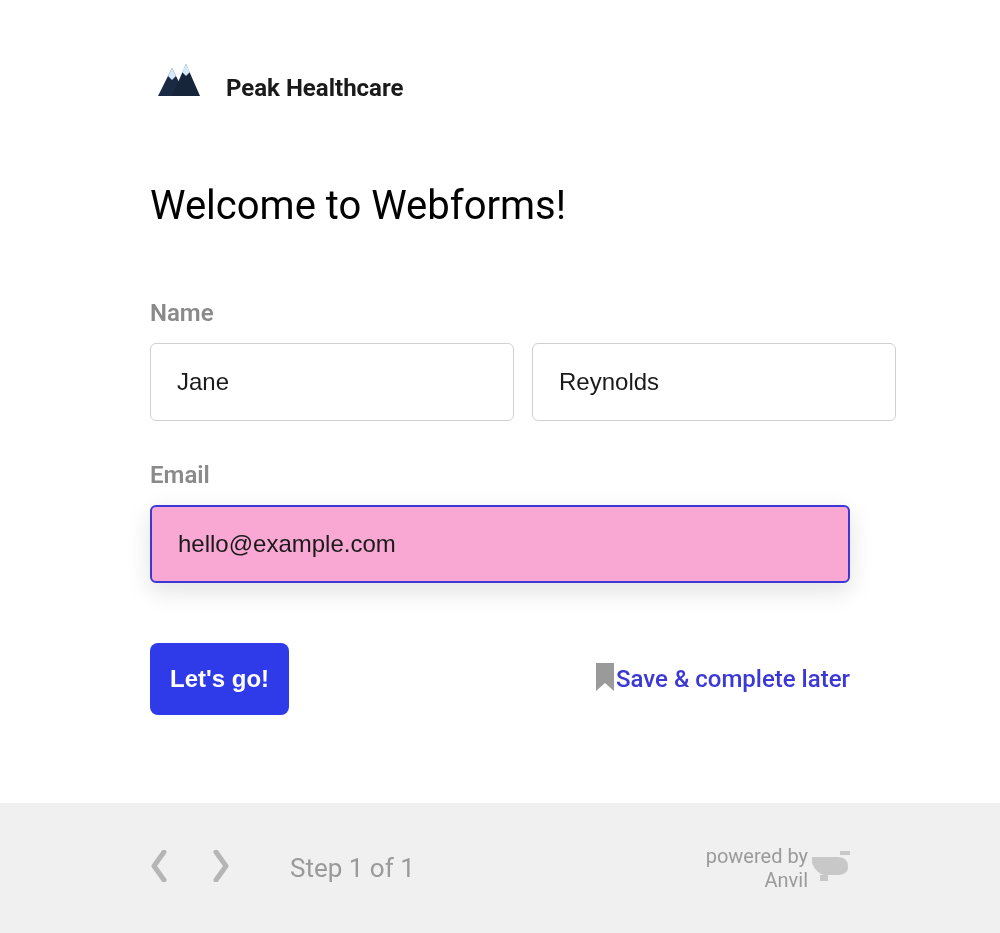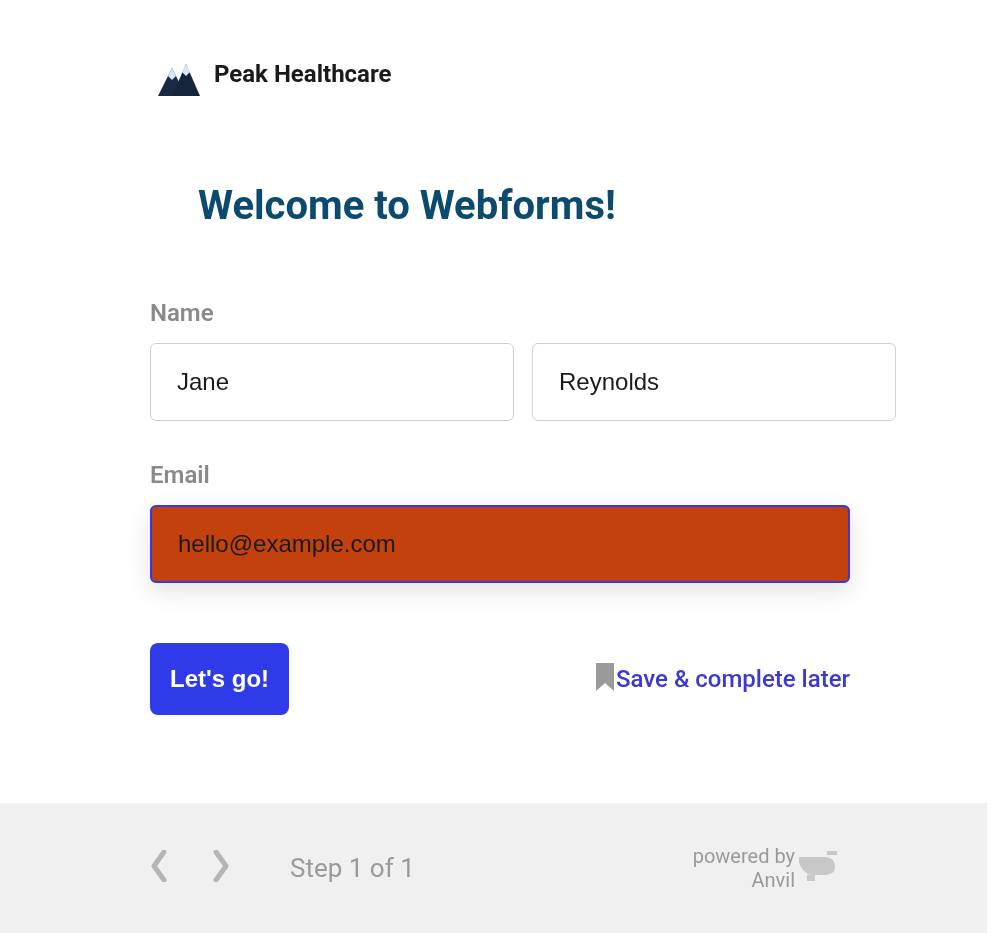--- a/index.html
+++ b/index.html
@@ -9,39 +9,38 @@
       width: 1000px;
       height: 933px;
       position: relative;
       overflow: hidden;
     }
     .container {
       padding: 60px 150px 0 150px;
     }
     .header {
       display: flex;
-      align-items: flex-start;
-      gap: 12px;
+      align-items: flex-end;
+      gap: 24px;
       margin-bottom: 80px;
     }
     .logo {
       width: 52px;
       height: 38px;
     }
     .brand-name {
       font-size: 24px;
       font-weight: 700;
       color: #1a1a1a;
     }
     .page-title {
       font-size: 40px;
-      font-weight: 700;
-      color: #0c4a6e;
+      font-weight: 400;
+      color: #000000;
       margin-bottom: 70px;
-      margin-left: 48px;
     }
     .form-group {
       margin-bottom: 40px;
     }
     .field-label {
       display: block;
       font-size: 24px;
       font-weight: 600;
       color: #8a8a8a;
       margin-bottom: 16px;
@@ -59,21 +58,21 @@
       background: #ffffff;
       border: 1px solid #d0d0d0;
       border-radius: 6px;
       outline: none;
     }
     .text-input.full {
       width: 100%;
     }
     .text-input.focused {
       border: 2px solid #3b38d6;
-      background: #c2410c;
+      background: #f9a8d4;
       box-shadow: 0 8px 24px rgba(0,0,0,0.12);
     }
     .actions-row {
       display: flex;
       align-items: center;
       justify-content: space-between;
       margin-top: 60px;
     }
     .primary-button {
       background: #2f3be8;
@@ -98,21 +97,21 @@
     }
     .bookmark-icon {
       width: 22px;
       height: 28px;
       fill: #9a9a9a;
     }
     .footer {
       position: absolute;
       bottom: 0;
       left: 0;
-      right: 13px;
+      right: 0;
       height: 130px;
       background: #f0f0f0;
       display: flex;
       align-items: center;
       justify-content: space-between;
       padding: 0 150px;
     }
     .footer-left {
       display: flex;
       align-items: center;

